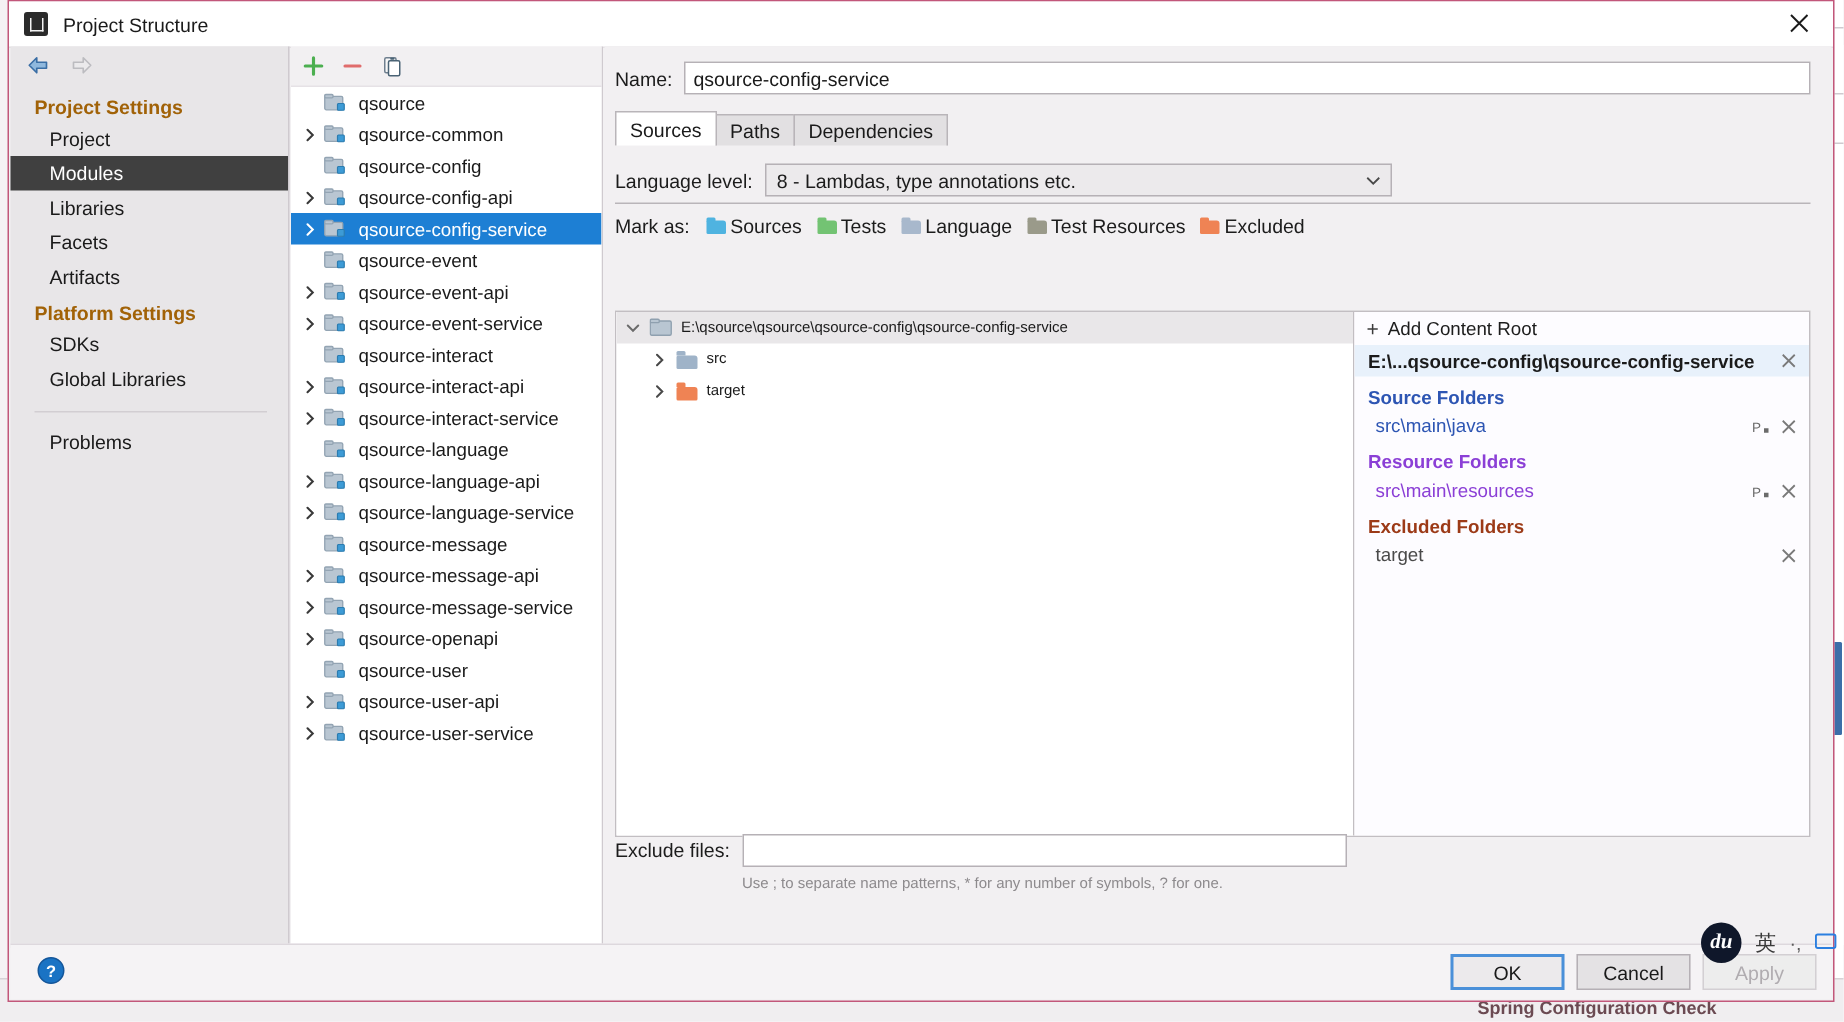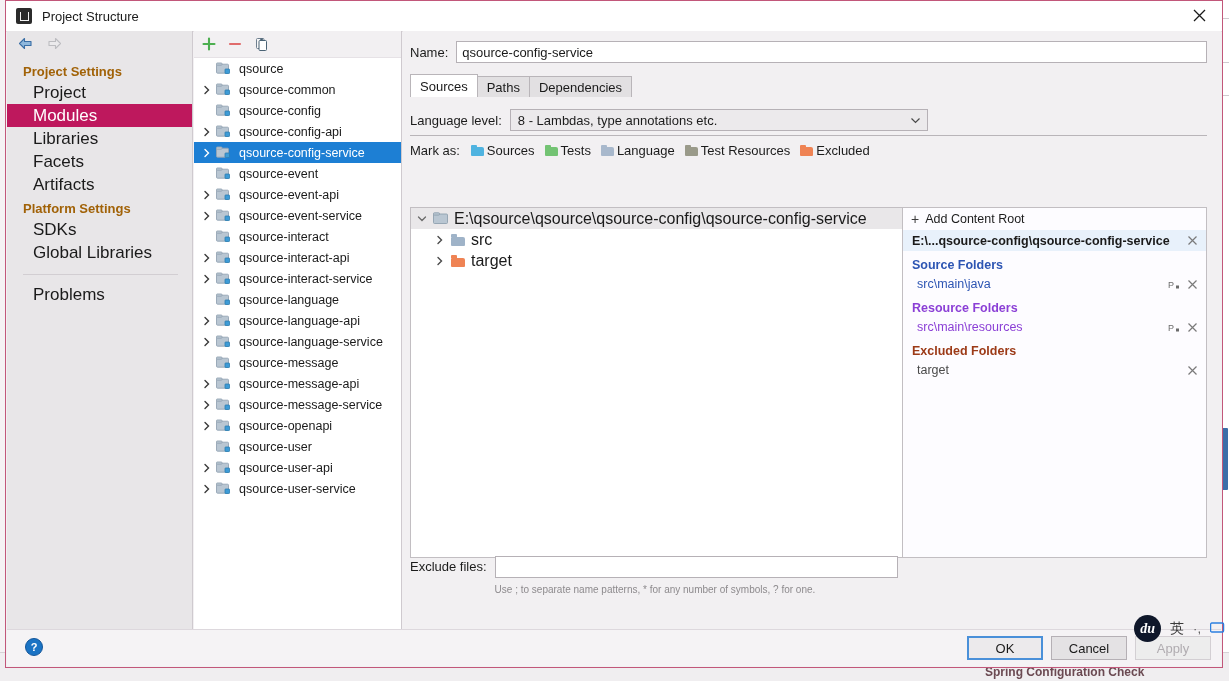--- a/index.html
+++ b/index.html
@@ -108,27 +108,27 @@
 
   .side-group {
     padding: 5px 0 2px 16px;
     font-size: 13px;
     font-weight: bold;
     color: #a16207;
   }
   .side-item {
     height: 23px; line-height: 23px;
     padding-left: 26px;
-    font-size: 17px;
+    font-size: 13px;
     color: #1a1a1a;
     cursor: pointer;
     white-space: nowrap;
   }
   .side-item.selected {
-    background: #be185d;
+    background: #404040;
     color: #ffffff;
   }
   #side-divider {
     margin: 10px 14px 8px 16px;
     height: 1px;
     background: #d2ced2;
   }
 
   
   #modules-panel {
@@ -287,21 +287,21 @@
   }
   .tree-row {
     height: 21px;
     display: flex; align-items: center;
     white-space: nowrap;
     cursor: pointer;
   }
   .tree-row.root { background: #e9e7e9; }
   .tree-exp { width: 22px; display: flex; align-items: center; justify-content: center; flex: 0 0 22px; }
   .tree-icon { margin-right: 6px; display: flex; flex: 0 0 auto; }
-  .tree-label { font-size: 16px; color: #1a1a1a; }
+  .tree-label { font-size: 10px; color: #1a1a1a; }
 
   #roots-panel {
     flex: 1;
     background: #fdfcff;
     position: relative;
     overflow: hidden;
   }
   #add-root {
     height: 22px;
     display: flex; align-items: center;

